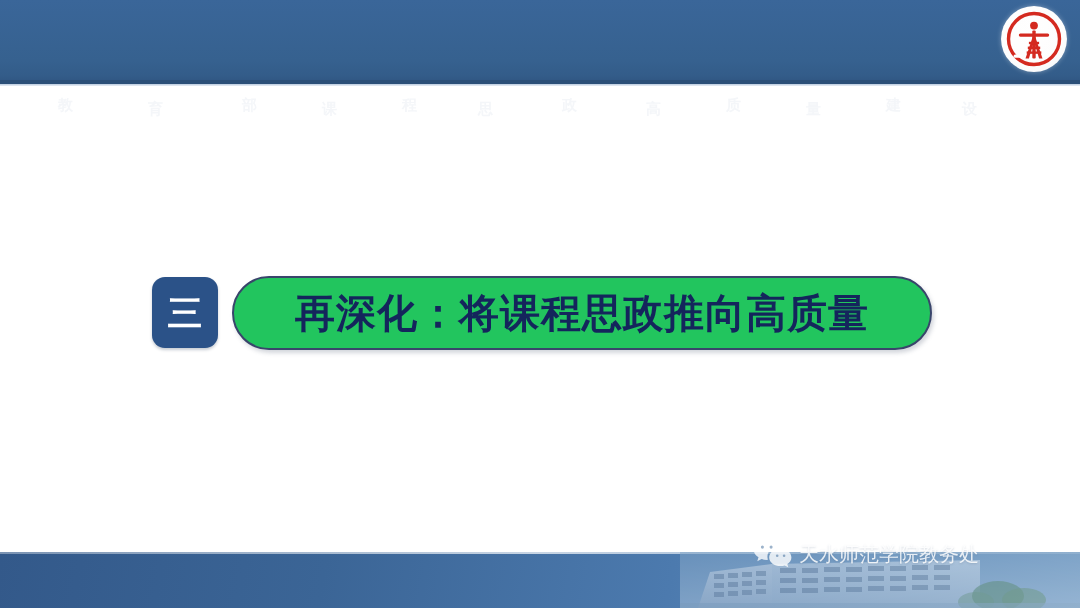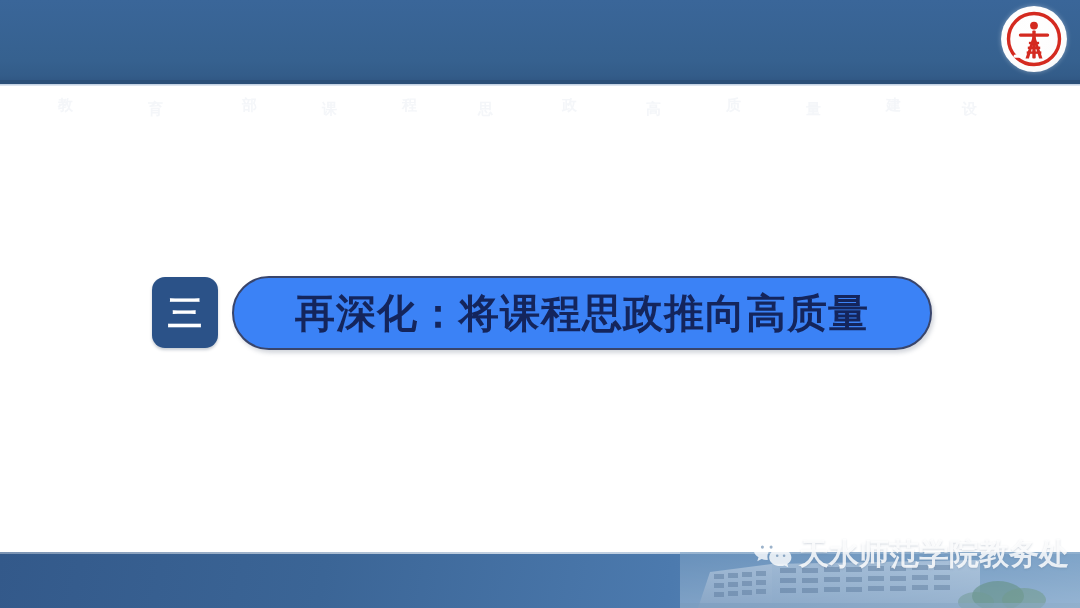--- a/index.html
+++ b/index.html
@@ -100,21 +100,21 @@
   }
   #heading-pill {
     position: absolute;
     left: 80px;
     top: 0;
     width: 700px;
     height: 74px;
     box-sizing: border-box;
     border: 2px solid #39456B;
     border-radius: 37px;
-    background: #3b82f6;
+    background: #22c55e;
     box-shadow: 2px 3px 4px rgba(110,120,140,0.30);
     display: flex;
     align-items: center;
     justify-content: center;
   }
   #heading-text {
     font-family: "DejaVu Sans", "Liberation Sans", sans-serif;
     font-size: 40px;
     font-weight: bold;
     color: #14255C;
@@ -167,22 +167,22 @@
   #wechat-icon {
     width: 40px;
     height: 34px;
     flex: 0 0 auto;
     margin-right: 7px;
     opacity: 0.88;
   }
   #wechat-icon svg { display: block; }
   #wechat-label {
     font-family: "DejaVu Sans", "Liberation Sans", sans-serif;
-    font-size: 30px;
-    font-weight: bold;
+    font-size: 20px;
+    font-weight: normal;
     color: rgba(255,255,255,0.84);
     letter-spacing: 0px;
     line-height: 1;
     white-space: nowrap;
     text-shadow: 0 1px 2px rgba(90,110,140,0.25);
   }
 </style>
 </head>
 <body>
 

